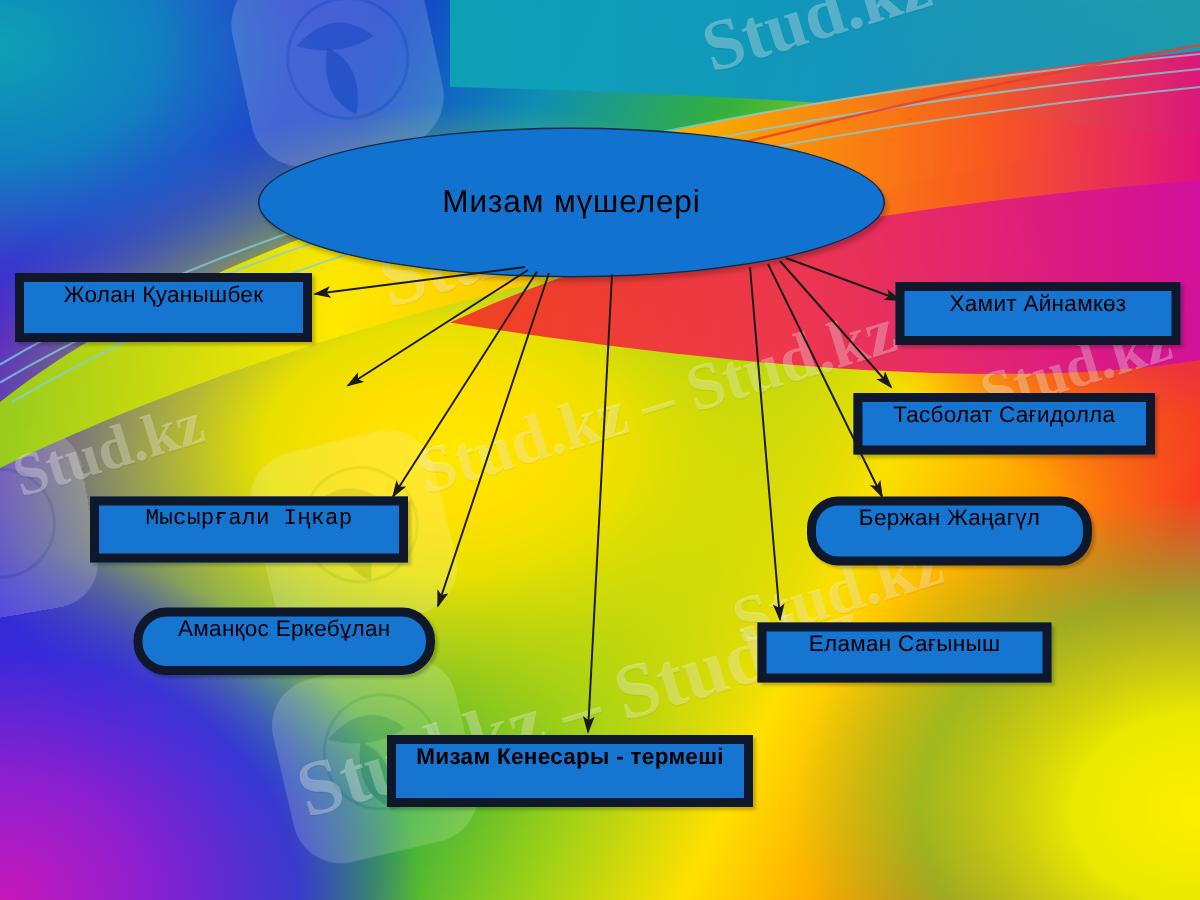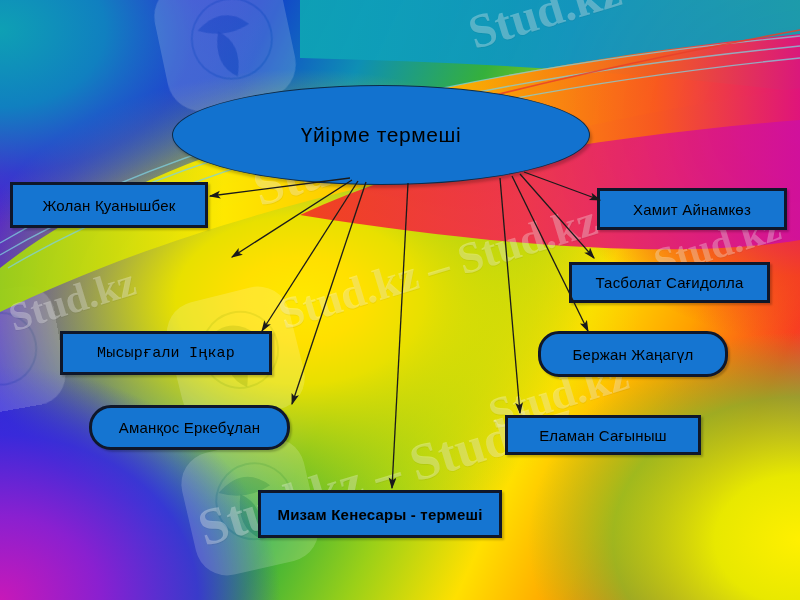--- a/index.html
+++ b/index.html
@@ -79,24 +79,23 @@
     inset: 0;
     z-index: 10;
     width: 800px;
     height: 600px;
   }
 
   .node {
     position: absolute;
     box-sizing: border-box;
     background: #1575d1;
-    border: 3px solid #0f172a;
+    border: 6px solid #0f172a;
     color: #000000;
     display: flex;
-    align-items: center;
     justify-content: center;
     font-size: 15px;
     letter-spacing: 0.2px;
     white-space: nowrap;
     z-index: 14;
     box-shadow: 2px 2px 2px rgba(0,0,0,0.22);
   }
 
   .ellipse {
     position: absolute;
@@ -235,21 +234,21 @@
     <div class="wm-text" style="left:280px; top:290px; font-size:44px; transform:rotate(-17deg);">Stud.kz – Stud.kz</div>
     <div class="wm-text" style="left:490px; top:390px; font-size:44px; transform:rotate(-17deg);">Stud.kz</div>
     <div class="wm-text" style="left:200px; top:500px; font-size:52px; transform:rotate(-17deg);">Stud.kz – Stud.kz</div>
     <div class="wm-text" style="left:655px; top:240px; font-size:40px; transform:rotate(-17deg);">Stud.kz</div>
     <div class="wm-text" style="left:10px; top:295px; font-size:40px; transform:rotate(-17deg);">Stud.kz</div>
   </div>
 
   <div id="diagram">
 
     <div class="ellipse" style="left:172px; top:85px; width:418px; height:100px;">
-      <span>Үйірме термеші</span>
+      <span>Мизам мүшелері</span>
     </div>
 
     <div class="node" style="left:10px; top:182px; width:198px; height:46px;">
       <span>Жолан Қуанышбек</span>
     </div>
 
 
     <div class="node" style="left:60px; top:331px; width:212px; height:44px;font-family:Liberation Mono, monospace;">
       <span>Мысырғали Іңкар</span>
     </div>

